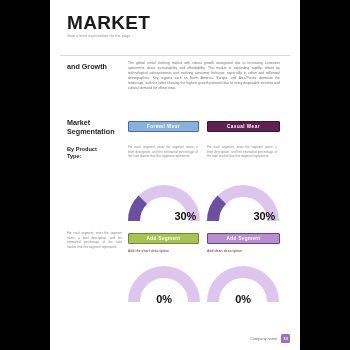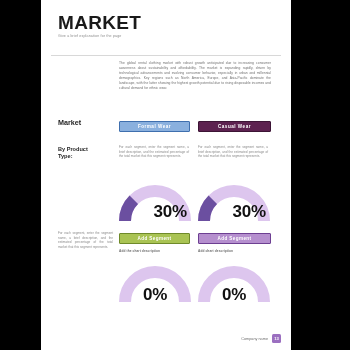--- a/index.html
+++ b/index.html
@@ -11,21 +11,21 @@
     overflow: hidden;
   }
   body {
     font-family: "Liberation Sans", sans-serif;
     -webkit-font-smoothing: antialiased;
   }
 
   
   #page {
     position: absolute;
-    left: 41px;
+    left: 50px;
     top: 0;
     width: 250px;
     height: 350px;
     background: #ffffff;
     overflow: hidden;
   }
 
   
   .header {
     position: absolute;
@@ -117,21 +117,21 @@
   .gauge {
     position: absolute;
     width: 72px;
     height: 40px;
   }
   .gauge svg { display: block; }
   .gauge .pct {
     position: absolute;
     right: 4px;
     bottom: 2px;
-    font-size: 17px;
+    font-size: 11px;
     font-weight: 700;
     color: #111111;
     letter-spacing: -0.2px;
   }
   .gauge.zero .pct {
     left: 0;
     right: 0;
     text-align: center;
     bottom: 0px;
   }
@@ -199,26 +199,28 @@
 <div id="page">
 
   <div class="header">
     <div class="title-line">MARKET</div>
     <div class="subtitle">Give a brief explanation for the page</div>
   </div>
 
   <div class="rule" id="rule-1"></div>
 
   <div class="sec-head" style="left:17px; top:62px;">
+    <div>and Growth</div>
   </div>
 
   <div class="para" style="left:78px; top:61px; width:152px;">The global rental clothing market with robust growth anticipated due to increasing consumer awareness about sustainability and affordability. The market is expanding rapidly, driven by technological advancements and evolving consumer behavior, especially in urban and millennial demographics. Key regions such as North America, Europe, and Asia-Pacific dominate the landscape, with the latter showing the highest growth potential due to rising disposable incomes and cultural demand for ethnic wear.</div>
 
   <div class="sec-head" style="left:17px; top:118px;">
     <div>Market</div>
+    <div>Segmentation</div>
   </div>
 
   <div class="sec-head small" style="left:17px; top:146px;">
     <div>By Product</div>
     <div>Type:</div>
   </div>
 
   <div class="pill pill-formal" style="left:78px; top:121px; width:71px;">Formal Wear</div>
   <div class="pill pill-casual" style="left:157px; top:121px; width:73px;">Casual Wear</div>
 

